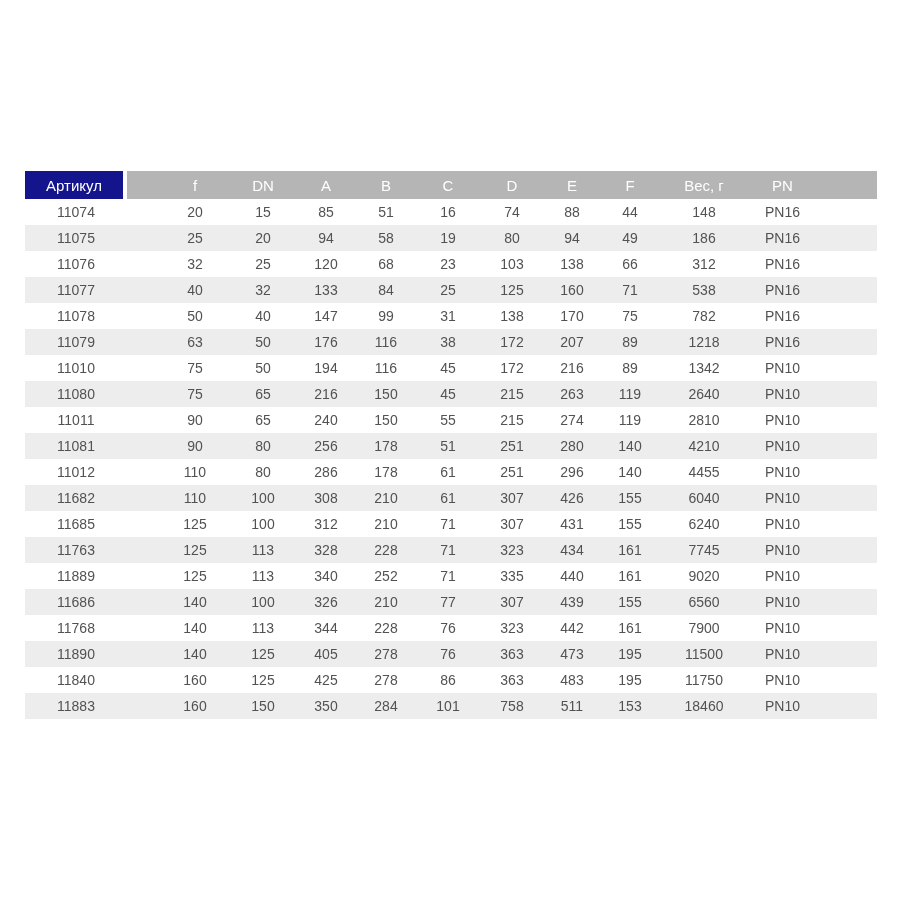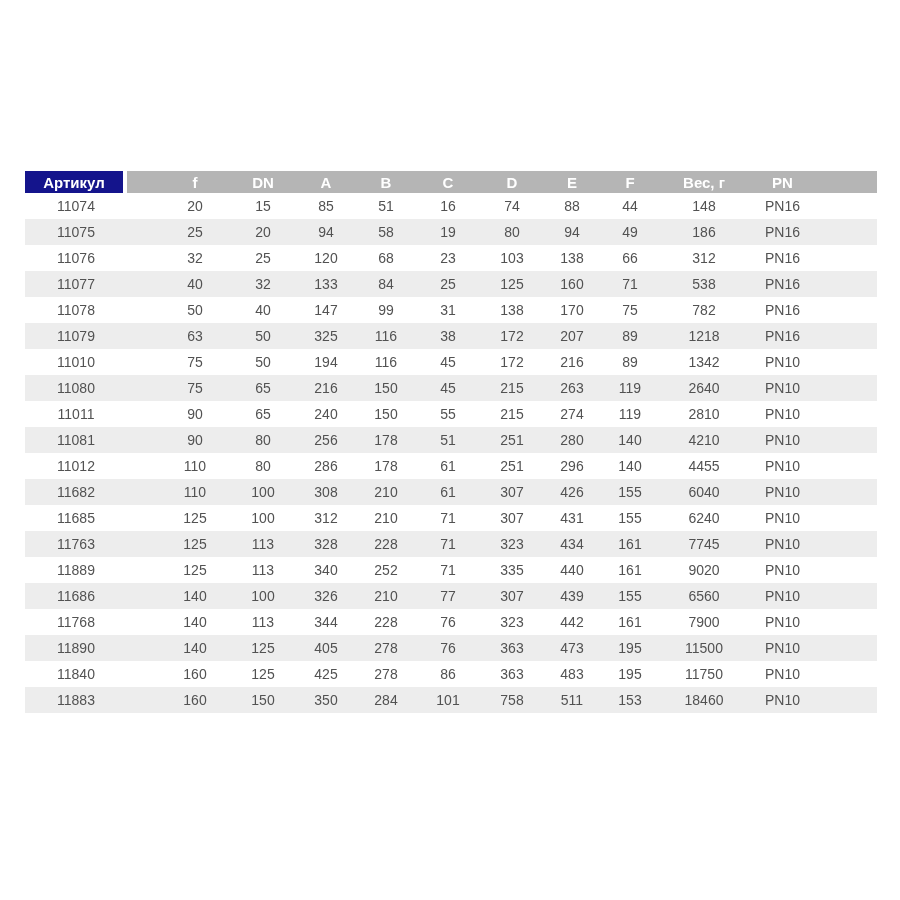--- a/index.html
+++ b/index.html
@@ -26,25 +26,25 @@
   }
   .spec-table th, .spec-table td {
     box-sizing: border-box;
     padding: 0;
     vertical-align: middle;
     text-align: center;
     white-space: nowrap;
     overflow: hidden;
   }
   .spec-table thead th {
-    height: 22px;
+    height: 28px;
     background: #b5b5b5;
     color: #ffffff;
     font-size: 15px;
-    font-weight: 700;
+    font-weight: 400;
   }
   .spec-table thead th.article-th {
     background: #14148c;
     border-right: 4px solid #ffffff;
   }
   .spec-table tbody td {
     height: 26px;
     font-size: 14px;
     color: #525252;
     background: #ffffff;
@@ -154,21 +154,21 @@
           <td>138</td>
           <td>170</td>
           <td>75</td>
           <td>782</td>
           <td>PN16</td>
         </tr>
         <tr>
           <td>11079</td>
           <td>63</td>
           <td>50</td>
-          <td>325</td>
+          <td>176</td>
           <td>116</td>
           <td>38</td>
           <td>172</td>
           <td>207</td>
           <td>89</td>
           <td>1218</td>
           <td>PN16</td>
         </tr>
         <tr>
           <td>11010</td>

